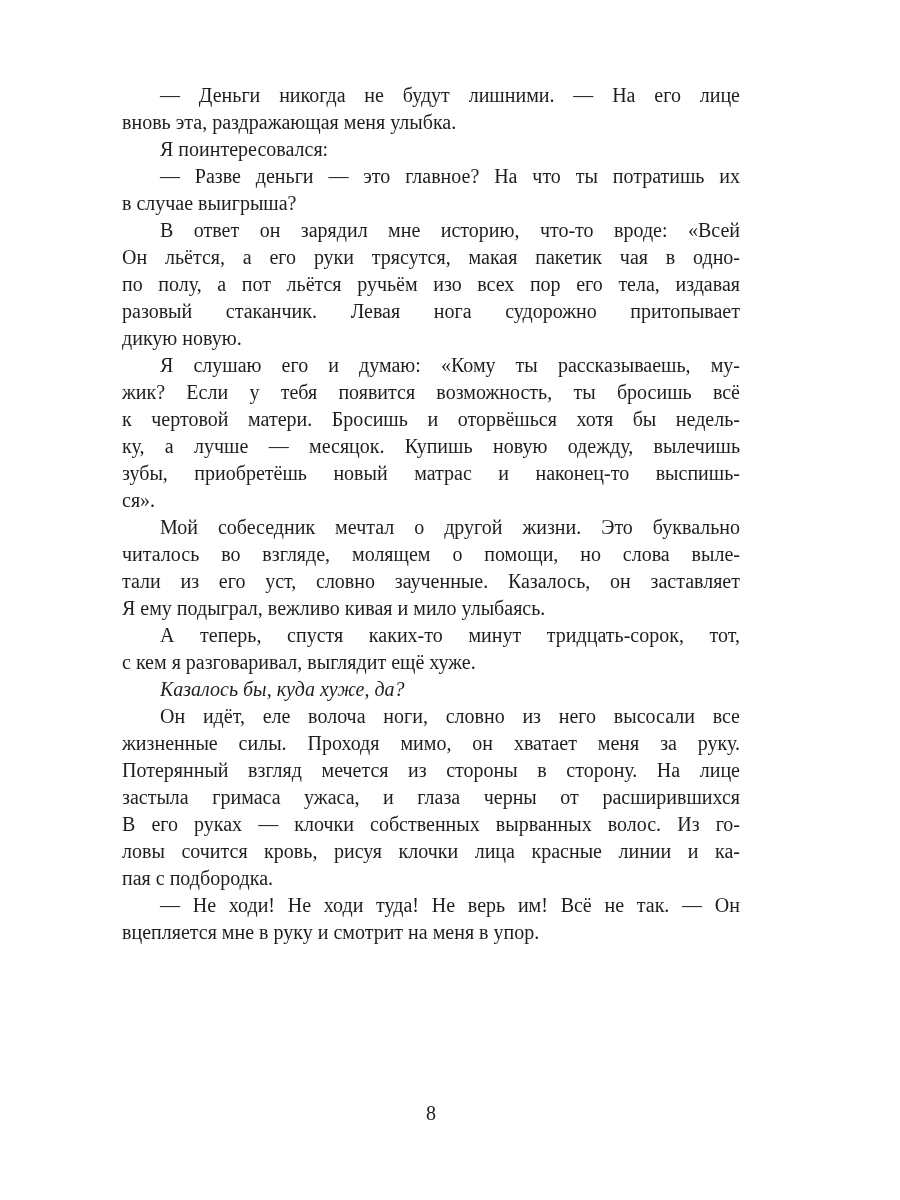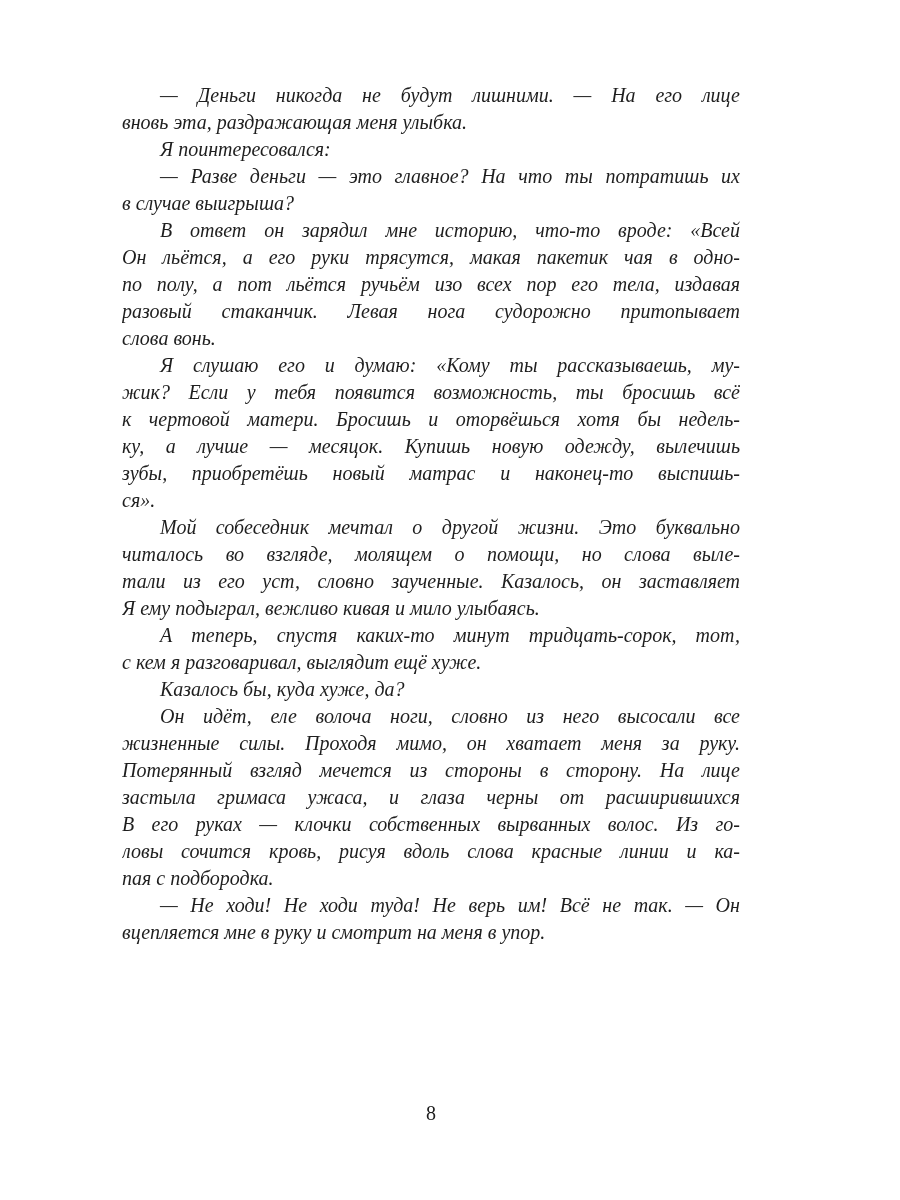--- a/index.html
+++ b/index.html
@@ -23,21 +23,20 @@
     width: 618px;
   }
   .line {
     font-size: 20px;
     line-height: 27px;
     height: 27px;
     text-align: justify;
     text-align-last: justify;
     white-space: nowrap;
     overflow: hidden;
-    font-style: italic;
   }
   .line.first {
     text-indent: 38px;
   }
   .line.last {
     text-align-last: left;
   }
   .line.italic {
     font-style: italic;
   }
@@ -58,38 +57,38 @@
   <div class="text-block" id="text-block">
       <div class="line first">— Деньги никогда не будут лишними. — На его лице</div>
       <div class="line last">вновь эта, раздражающая меня улыбка.</div>
       <div class="line first last">Я поинтересовался:</div>
       <div class="line first">— Разве деньги — это главное? На что ты потратишь их</div>
       <div class="line last">в случае выигрыша?</div>
       <div class="line first">В ответ он зарядил мне историю, что-то вроде: «Всей</div>
       <div class="line">Он льётся, а его руки трясутся, макая пакетик чая в одно-</div>
       <div class="line">по полу, а пот льётся ручьём изо всех пор его тела, издавая</div>
       <div class="line">разовый стаканчик. Левая нога судорожно притопывает</div>
-      <div class="line last">слова вонь.</div>
+      <div class="line last">дикую новую.</div>
       <div class="line first">Я слушаю его и думаю: «Кому ты рассказываешь, му-</div>
       <div class="line">жик? Если у тебя появится возможность, ты бросишь всё</div>
       <div class="line">к чертовой матери. Бросишь и оторвёшься хотя бы недель-</div>
       <div class="line">ку, а лучше — месяцок. Купишь новую одежду, вылечишь</div>
       <div class="line">зубы, приобретёшь новый матрас и наконец-то выспишь-</div>
       <div class="line last">ся».</div>
       <div class="line first">Мой собеседник мечтал о другой жизни. Это буквально</div>
       <div class="line">читалось во взгляде, молящем о помощи, но слова выле-</div>
       <div class="line">тали из его уст, словно заученные. Казалось, он заставляет</div>
       <div class="line last">Я ему подыграл, вежливо кивая и мило улыбаясь.</div>
       <div class="line first">А теперь, спустя каких-то минут тридцать-сорок, тот,</div>
       <div class="line last">с кем я разговаривал, выглядит ещё хуже.</div>
       <div class="line first last italic">Казалось бы, куда хуже, да?</div>
       <div class="line first">Он идёт, еле волоча ноги, словно из него высосали все</div>
       <div class="line">жизненные силы. Проходя мимо, он хватает меня за руку.</div>
       <div class="line">Потерянный взгляд мечется из стороны в сторону. На лице</div>
       <div class="line">застыла гримаса ужаса, и глаза черны от расширившихся</div>
       <div class="line">В его руках — клочки собственных вырванных волос. Из го-</div>
-      <div class="line">ловы сочится кровь, рисуя вдоль слова красные линии и ка-</div>
+      <div class="line">ловы сочится кровь, рисуя клочки лица красные линии и ка-</div>
       <div class="line last">пая с подбородка.</div>
       <div class="line first">— Не ходи! Не ходи туда! Не верь им! Всё не так. — Он</div>
       <div class="line last">вцепляется мне в руку и смотрит на меня в упор.</div>
     </div>
   <div class="page-number">8</div>
 </div>
 
 </body></html>

